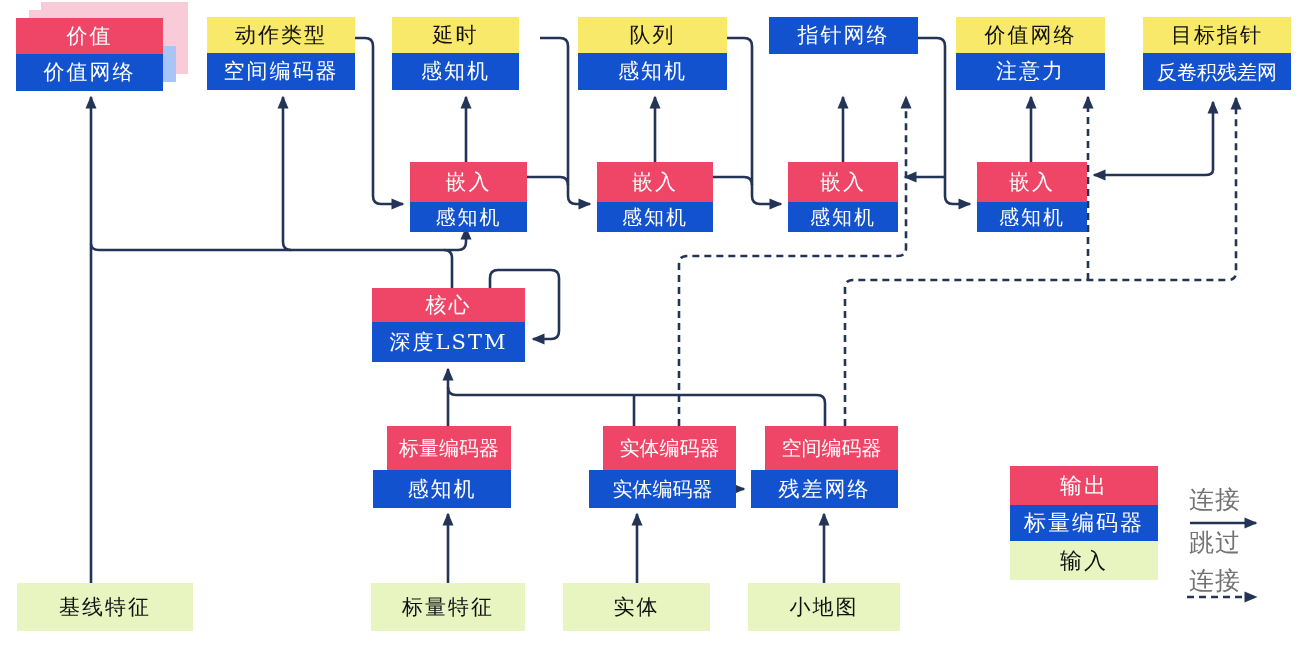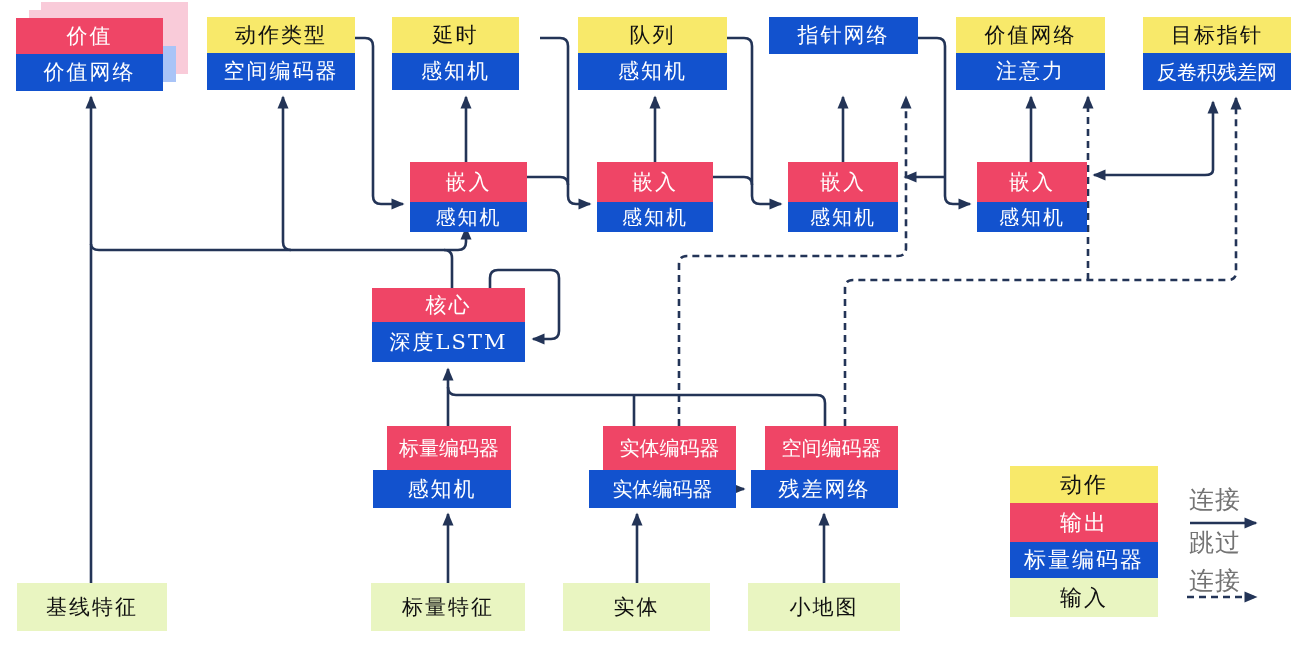--- a/index.html
+++ b/index.html
@@ -166,27 +166,26 @@
   </div>
   <div class="node" style="left:565px;top:426px;width:147px;padding-left:24px;">
     <div class="half red k-top tight">实体编码器</div>
     <div class="half blue k-bot tight">实体编码器</div>
   </div>
   <div class="node" style="left:751px;top:426px;width:147px;">
     <div class="half red k-top tight">空间编码器</div>
     <div class="half blue k-bot">残差网络</div>
   </div>
 
-  <div class="input-box" style="left:17px;top:583px;width:150px;">基线特征</div>
+  <div class="input-box" style="left:17px;top:583px;width:176px;">基线特征</div>
   <div class="input-box" style="left:371px;top:583px;width:154px;">标量特征</div>
   <div class="input-box" style="left:563px;top:583px;width:147px;">实体</div>
   <div class="input-box" style="left:748px;top:583px;width:152px;">小地图</div>
 
   <div class="node" style="left:1010px;top:466px;width:148px;">
-    <div class="half yellow" style="height:37px;font-size:22px;">动作</div>
     <div class="half red" style="height:39px;font-size:22px;">输出</div>
     <div class="half blue" style="height:36px;font-size:22px;">标量编码器</div>
     <div class="half green" style="height:39px;font-size:22px;">输入</div>
   </div>
   <div class="legend-text" style="left:1189px;top:487px;">连接</div>
   <div class="legend-text" style="left:1189px;top:530px;">跳过</div>
   <div class="legend-text" style="left:1189px;top:568px;">连接</div>
 
 </div>
 

